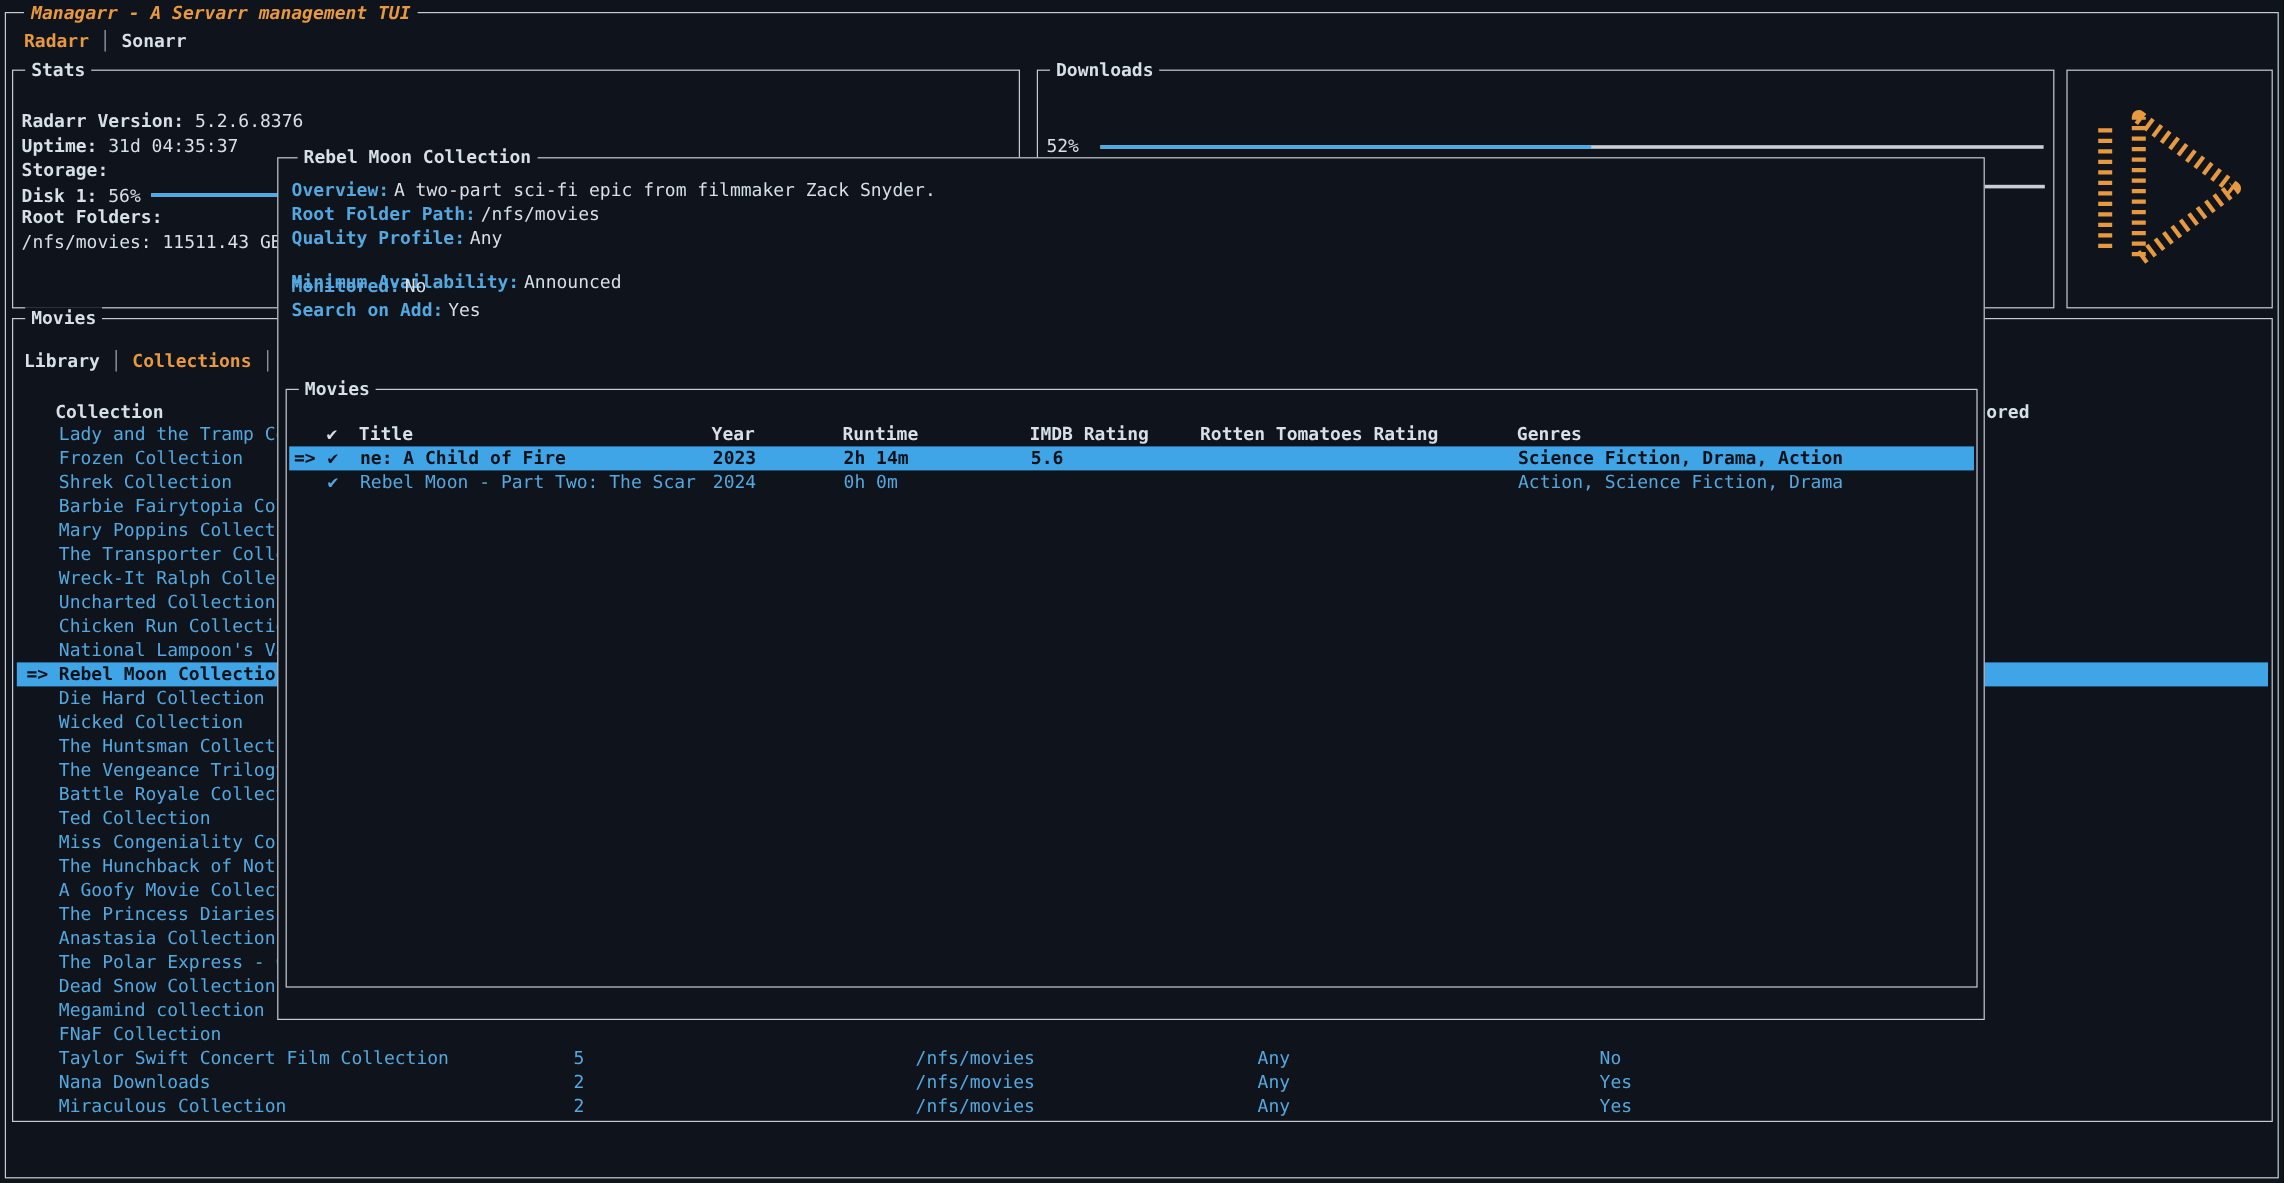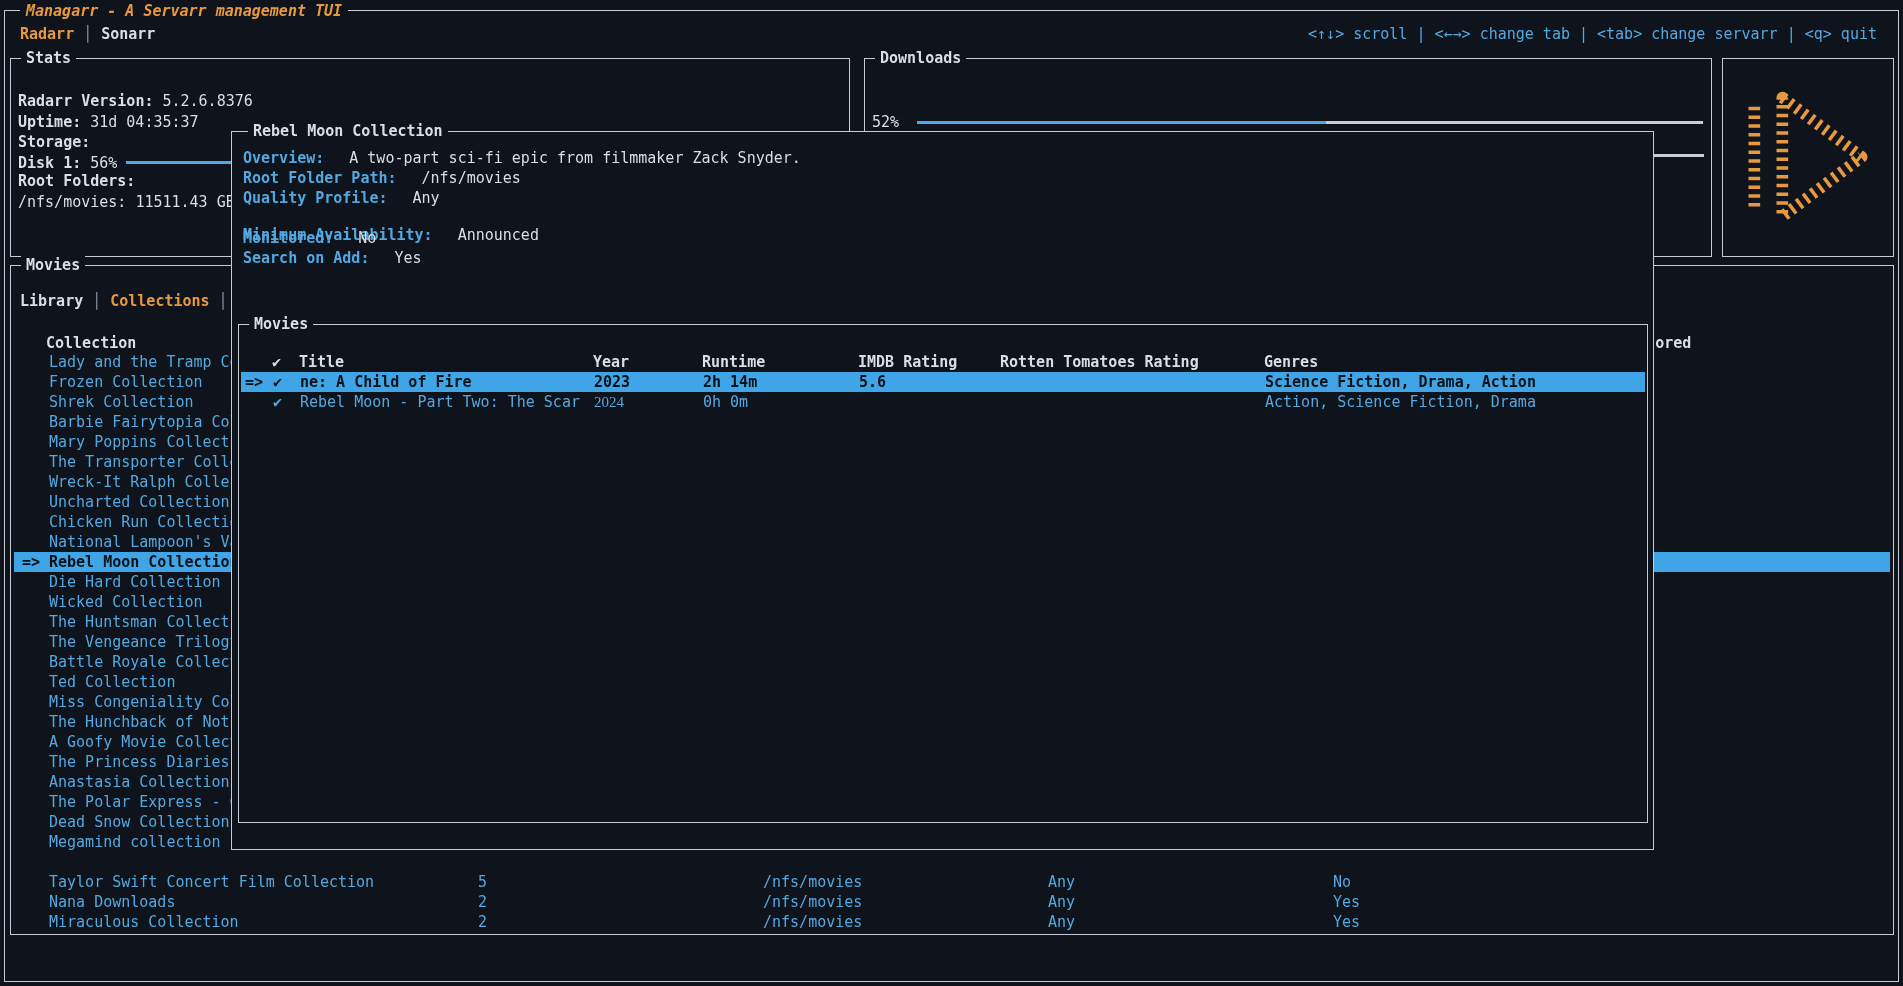--- a/index.html
+++ b/index.html
@@ -26,21 +26,21 @@
   .gauge .fill{height:100%;background:var(--gfill);width:0;}
   
   #collections-rows{position:absolute;left:1px;right:1px;top:0;bottom:1px;overflow:hidden;}
   .crow{position:absolute;left:2px;right:2px;height:20px;line-height:20px;color:var(--blue);}
   .crow .cell{position:absolute;white-space:pre;}
   .crow.sel{background:var(--sel);color:var(--selText);font-weight:bold;}
   
   #modal{z-index:20;}
   .mfield{position:absolute;left:11px;height:20px;line-height:20px;white-space:pre;}
   .flabel{color:var(--blue);font-weight:bold;}
-  .fvalue{color:var(--white);margin-left:25px;}
+  .fvalue{color:var(--white);margin-left:4px;}
   #mtable-head{position:absolute;left:1px;right:1px;top:27px;height:20px;line-height:20px;}
   #mtable-head .cell{position:absolute;color:var(--white);font-weight:bold;white-space:pre;}
   #mtable-rows{position:absolute;left:1px;right:1px;top:0;bottom:1px;}
   .mrow{position:absolute;left:1px;right:1px;height:20px;line-height:20px;color:var(--blue);}
   .mrow .cell{position:absolute;white-space:pre;}
   .mrow.sel{background:var(--sel);color:var(--selText);font-weight:bold;}
   .hdr{position:absolute;height:20px;line-height:20px;color:var(--white);font-weight:bold;white-space:pre;}
 </style>
 </head>
 <body>
@@ -48,21 +48,20 @@
 <div id="app">
 
   <div class="box" style="left:4px;top:10px;width:1895px;height:972px;background:transparent;"></div>
 
   <div class="line orange bold" style="left:20px;top:1px;background:var(--bg);padding:0 6px;font-style:italic;z-index:2;">Managarr - A Servarr management TUI</div>
 
   <div class="line" style="left:20px;top:24px;z-index:2;">
     <span class="orange bold">Radarr</span><span class="sep">│</span><span class="bold white">Sonarr</span>
   </div>
 
-  <div class="line blue" style="right:26px;top:24px;z-index:2;">&lt;↑↓&gt; scroll | &lt;←→&gt; change tab | &lt;tab&gt; change servarr | &lt;q&gt; quit</div>
 
   <div class="box" style="left:10px;top:58px;width:840px;height:199px;">
     <span class="box-title">Stats</span>
     <div class="line" style="left:7px;top:32px;">
       <span class="bold">Radarr Version:</span><span class="v">5.2.6.8376</span>
     </div>
     <div class="line" style="left:7px;top:53px;">
       <span class="bold">Uptime:</span><span class="v">31d 04:35:37</span>
     </div>
     <div class="line bold" style="left:7px;top:73px;">Storage:</div>
@@ -168,20 +167,23 @@
           <span class="cell" style="left: 35px;">Anastasia Collection</span>
         </div>
         <div class="crow" style="top: 526px;">
           <span class="cell" style="left: 35px;">The Polar Express - C</span>
         </div>
         <div class="crow" style="top: 546px;">
           <span class="cell" style="left: 35px;">Dead Snow Collection</span>
         </div>
         <div class="crow" style="top: 566px;">
           <span class="cell" style="left: 35px;">Megamind collection</span>
+        </div>
+        <div class="crow" style="top: 586px;">
+          <span class="cell" style="left: 35px;">FNaF Collection</span>
         </div>
         <div class="crow" style="top: 606px;">
           <span class="cell" style="left: 35px;">Taylor Swift Concert Film Collection</span>
           <span class="cell" style="left: 464px;">5</span>
           <span class="cell" style="left: 749px;">/nfs/movies</span>
           <span class="cell" style="left: 1034px;">Any</span>
           <span class="cell" style="left: 1319px;">No</span>
         </div>
         <div class="crow" style="top: 626px;">
           <span class="cell" style="left: 35px;">Nana Downloads</span>
@@ -229,21 +231,21 @@
             <span class="cell" style="left: 32px;">✔</span>
             <span class="cell" style="left: 59px;">ne: A Child of Fire</span>
             <span class="cell" style="left: 353px;">2023</span>
             <span class="cell" style="left: 462px;">2h 14m</span>
             <span class="cell" style="left: 618px;">5.6</span>
             <span class="cell" style="left: 1024px;">Science Fiction, Drama, Action</span>
           </div>
           <div class="mrow" style="top: 67px;">
             <span class="cell" style="left: 32px;">✔</span>
             <span class="cell" style="left: 59px;">Rebel Moon - Part Two: The Scar</span>
-            <span class="cell" style="left: 353px; font-family: Liberation Serif, serif;">2024</span>
+            <span class="cell" style="left: 353px;">2024</span>
             <span class="cell" style="left: 462px;">0h 0m</span>
             <span class="cell" style="left: 1024px;">Action, Science Fiction, Drama</span>
           </div>
         </div>
     </div>
 
   </div>
 
 </div>
 

